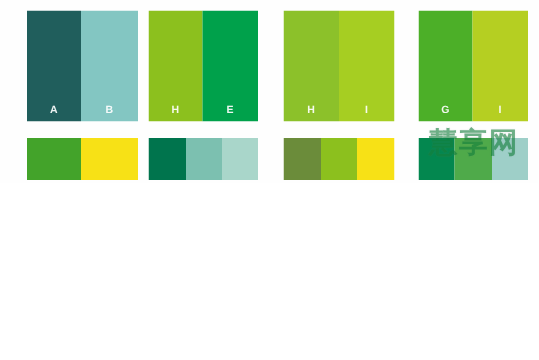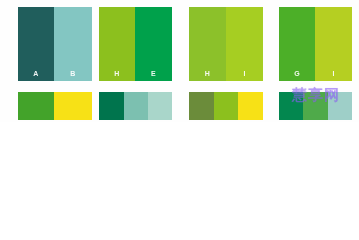--- a/index.html
+++ b/index.html
@@ -44,24 +44,24 @@
   }
   .watermark {
     position: absolute;
     left: 272px;
     top: 84px;
     width: 88px;
     height: 22px;
     display: flex;
     align-items: center;
     justify-content: center;
-    font-size: 15px;
+    font-size: 19px;
     font-weight: bold;
     letter-spacing: 1px;
-    color: #8b5cf6;
+    color: #15803d;
     opacity: 0.62;
     font-family: "DejaVu Sans", sans-serif;
     pointer-events: none;
     text-shadow: 0 0 1px rgba(120,120,120,0.35);
   }
 </style>
 </head>
 <body>
 
 <div id="canvas" style="width: 359px; height: 122px; background: rgb(254, 254, 254);">

